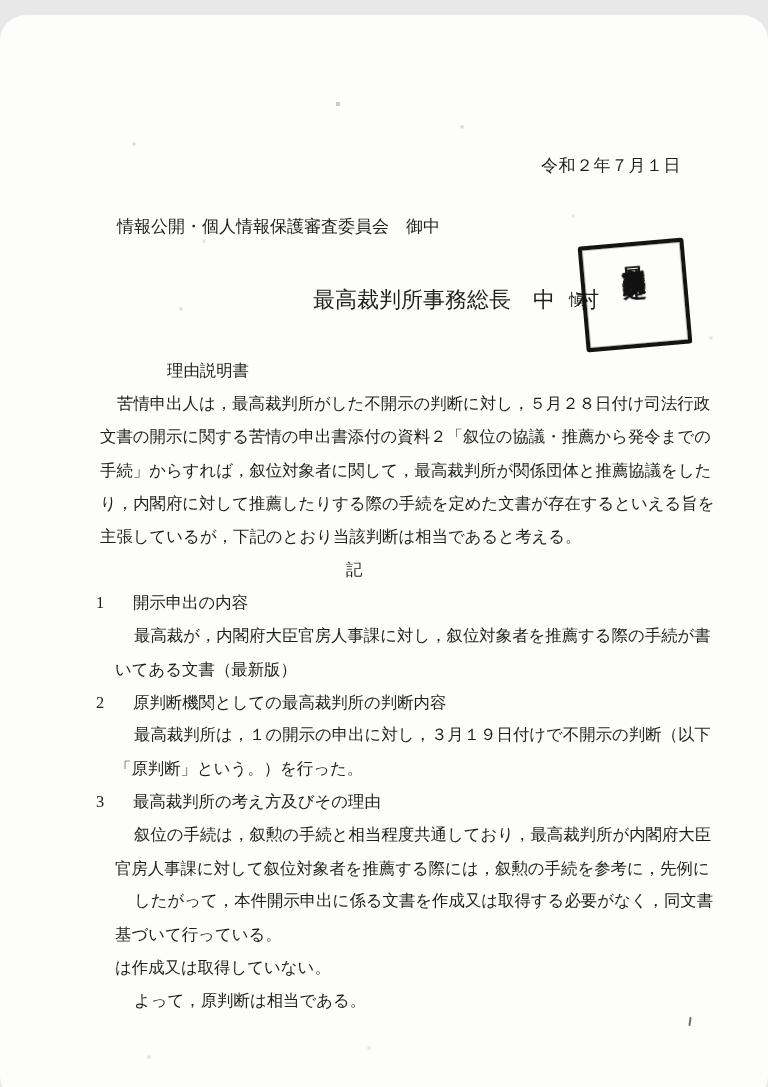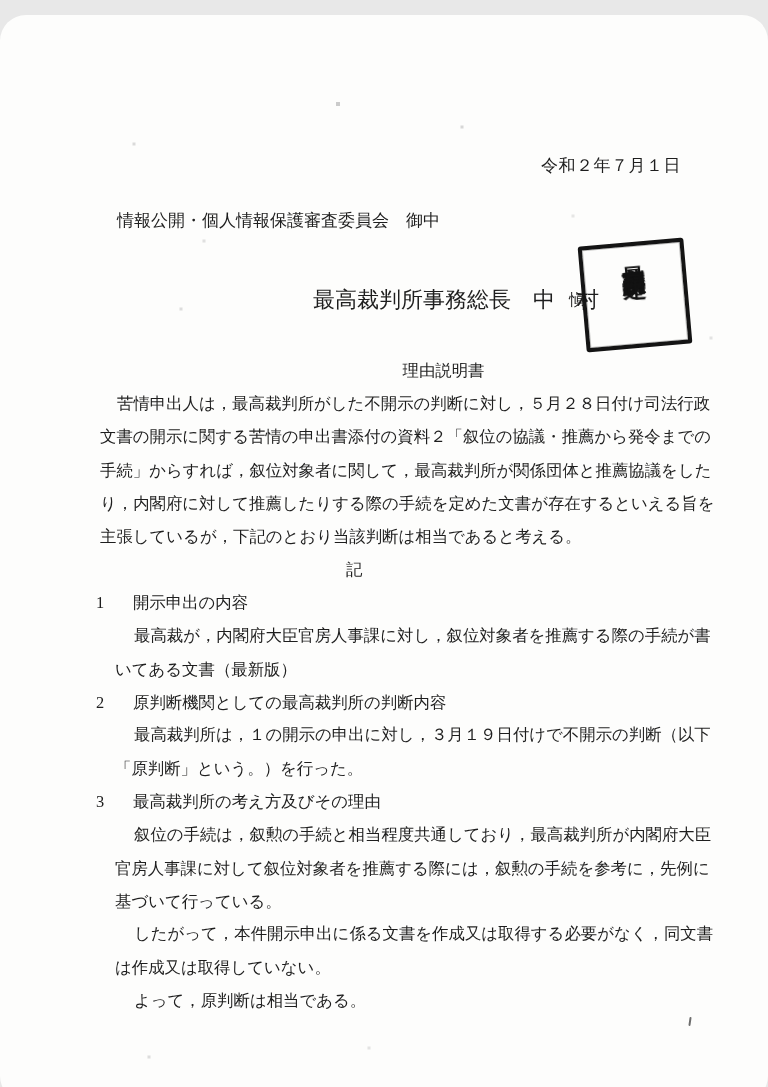--- a/index.html
+++ b/index.html
@@ -29,21 +29,21 @@
   }
   .tickmark{
     position:absolute;left:689px;top:1002px;width:2px;height:9px;
     background:#4a4a4a;transform:rotate(8deg);border-radius:1px;opacity:.8;
   }
   .date-line{
     position:absolute;left:541px;top:139px;
     font-size:17px;letter-spacing:.5px;white-space:pre;
   }
   .addressee-line{
-    position:absolute;left:117px;top:194px;
+    position:absolute;left:117px;top:200px;
     font-size:17px;white-space:pre;
   }
   .sender-line{
     position:absolute;left:313px;top:270px;
     font-size:22px;white-space:pre;
   }
   .sender-mei{
     position:absolute;left:569px;top:275px;
     font-size:16px;z-index:4;
   }
@@ -66,21 +66,21 @@
     color:#121212;
     filter:blur(.3px);
     transform:scaleX(1.05);
   }
   
   .doc-body{
     position:absolute;left:100px;top:339px;width:620px;
     font-size:16.4px;
   }
   .line{height:33.2px;line-height:33.2px;white-space:pre;}
-  .doc-title{padding-left:67px;text-align:center;}
+  .doc-title{padding-left:67px;}
   .indent-intro-first{padding-left:17px;}
   .indent-none{padding-left:0;}
   .ki-line{padding-left:246px;}
   .sec-head{padding-left:0;}
   .sec-num{display:inline-block;min-width:37px;margin-left:-4px;font-family:"Liberation Serif","DejaVu Serif",serif;}
   .indent-first{padding-left:34px;font-family:Liberation Mono, monospace;}
   .indent-wrap{padding-left:15px;}
 </style>
 </head>
 <body>
@@ -114,19 +114,19 @@
     <div id="sections-block">
         <div class="line sec-head"><span class="sec-num">1</span><span>開示申出の内容</span></div>
         <div class="line indent-first">最高裁が，内閣府大臣官房人事課に対し，叙位対象者を推薦する際の手続が書</div>
         <div class="line indent-wrap">いてある文書（最新版）</div>
         <div class="line sec-head"><span class="sec-num">2</span><span>原判断機関としての最高裁判所の判断内容</span></div>
         <div class="line indent-first">最高裁判所は，１の開示の申出に対し，３月１９日付けで不開示の判断（以下</div>
         <div class="line indent-wrap">「原判断」という。）を行った。</div>
         <div class="line sec-head"><span class="sec-num">3</span><span>最高裁判所の考え方及びその理由</span></div>
         <div class="line indent-first">叙位の手続は，叙勲の手続と相当程度共通しており，最高裁判所が内閣府大臣</div>
         <div class="line indent-wrap">官房人事課に対して叙位対象者を推薦する際には，叙勲の手続を参考に，先例に</div>
+        <div class="line indent-first">したがって，本件開示申出に係る文書を作成又は取得する必要がなく，同文書</div>
         <div class="line indent-wrap">基づいて行っている。</div>
-        <div class="line indent-first">したがって，本件開示申出に係る文書を作成又は取得する必要がなく，同文書</div>
         <div class="line indent-wrap">は作成又は取得していない。</div>
         <div class="line indent-first">よって，原判断は相当である。</div>
       </div>
   </div>
 </div>
 
 </body></html>

